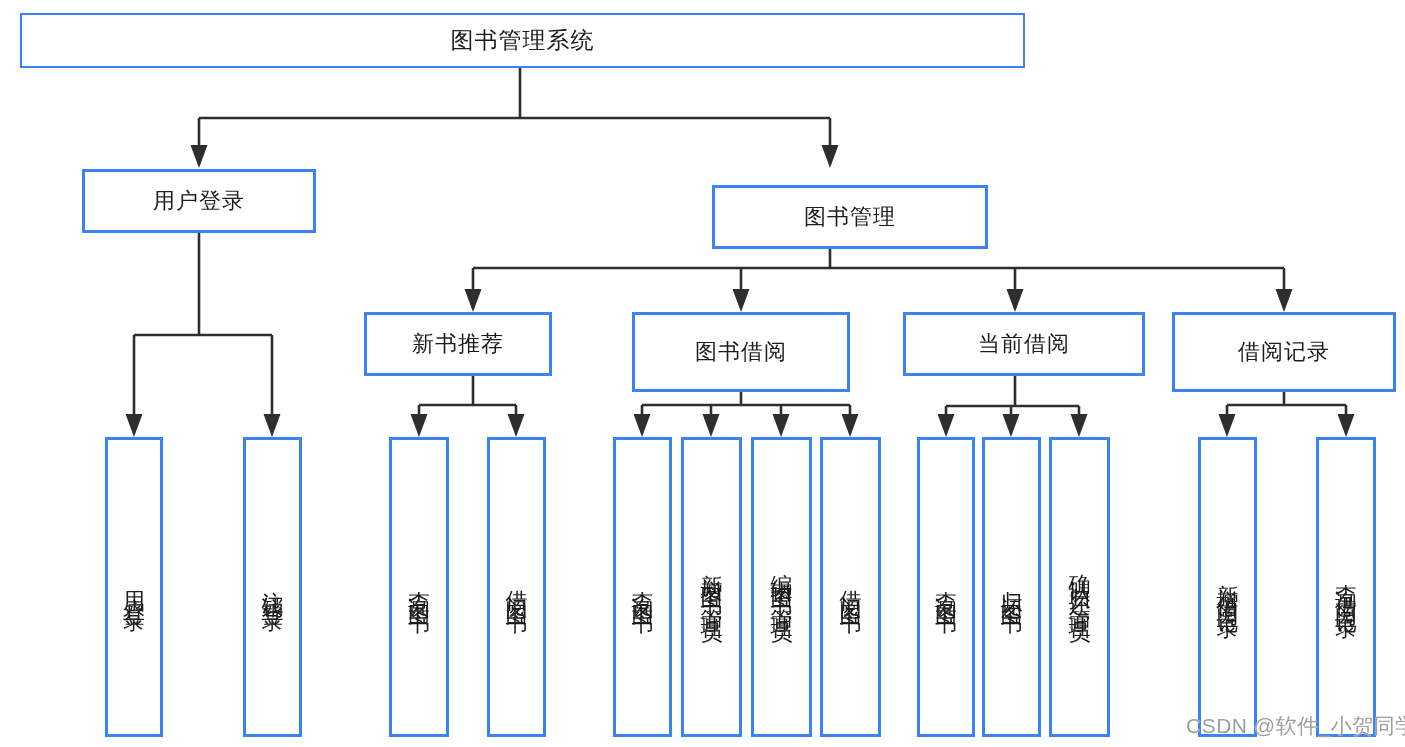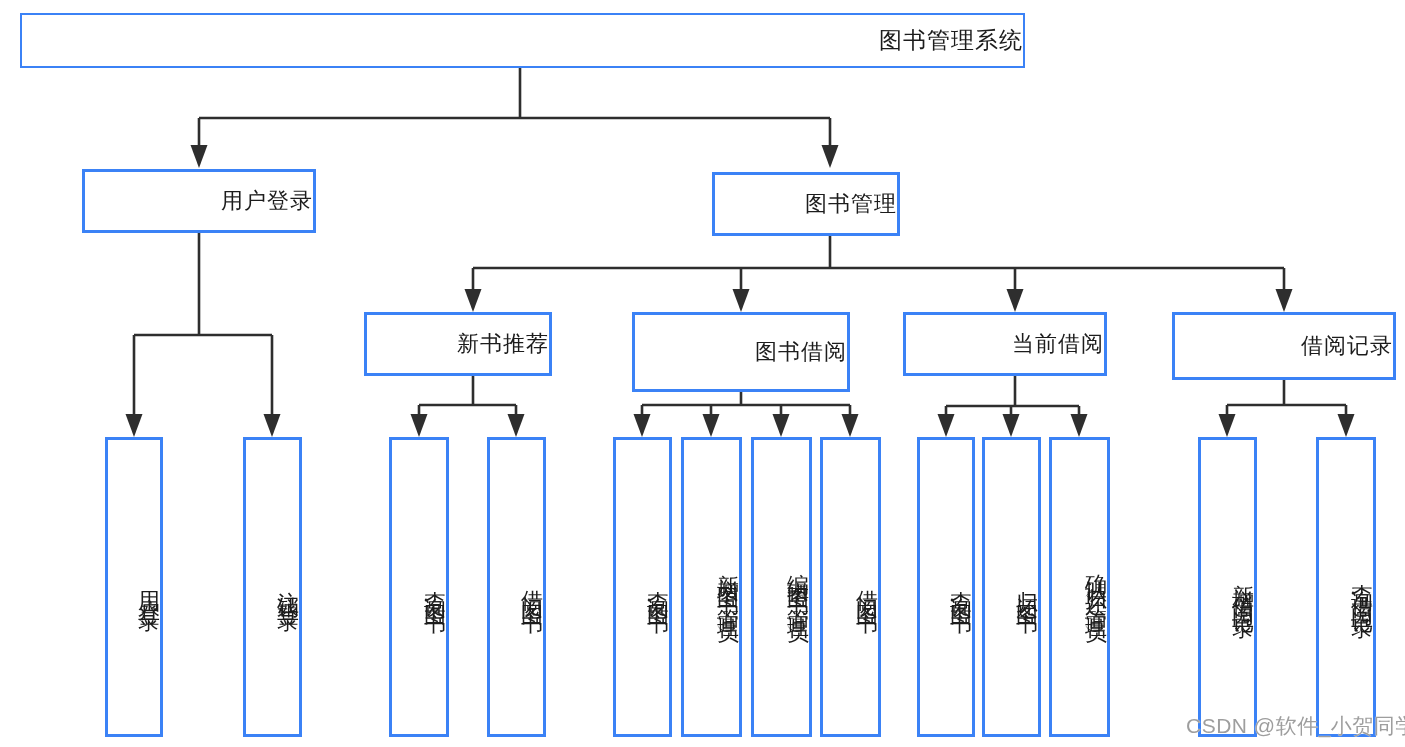--- a/index.html
+++ b/index.html
@@ -11,43 +11,43 @@
     overflow:hidden;
   }
   #wires{position:absolute;left:0;top:0;width:1405px;height:747px;}
   #wires path{stroke:#2e2e2e;stroke-width:2.6;fill:none;}
   #wires polygon{fill:#2e2e2e;stroke:none;}
   .node{
     position:absolute;
     box-sizing:border-box;
     background:#ffffff;
     border:3px solid #3b82f6;
-    display:flex;align-items:center;justify-content:flex-end;
+    display:flex;align-items:center;justify-content:center;
     color:#1c1c1c;
   }
   .hbox{font-size:22px;letter-spacing:1px;}
   .root{border-width:2px;font-size:23px;}
   .vbox span{
     writing-mode:vertical-rl;
     font-size:22px;
     line-height:1;
     letter-spacing:7px;
     color:#1c1c1c;
     white-space:nowrap;
   }
   
   .n-root{left:20px;top:13px;width:1005px;height:55px;}
   
   .n-user-login{left:82px;top:169px;width:234px;height:64px;}
-  .n-book-mgmt{left:712px;top:172px;width:188px;height:64px;font-family:Liberation Mono, monospace;}
+  .n-book-mgmt{left:712px;top:185px;width:276px;height:64px;font-family:Liberation Mono, monospace;}
   
   .n-newbook{left:364px;top:312px;width:188px;height:64px;}
   .n-borrowing{left:632px;top:312px;width:218px;height:80px;}
-  .n-current{left:903px;top:312px;width:204px;height:64px;}
-  .n-records{left:1172px;top:312px;width:224px;height:68px;}
+  .n-current{left:903px;top:312px;width:242px;height:64px;}
+  .n-records{left:1172px;top:312px;width:224px;height:80px;}
   
   .leaf{top:437px;height:300px;}
   .l1{left:105px;width:58px;}
   .l2{left:243px;width:59px;}
   .l3{left:389px;width:60px;}
   .l4{left:487px;width:59px;}
   .l5{left:613px;width:59px;}
   .l6{left:681px;width:61px;}
   .l7{left:751px;width:61px;}
   .l8{left:820px;width:61px;}

